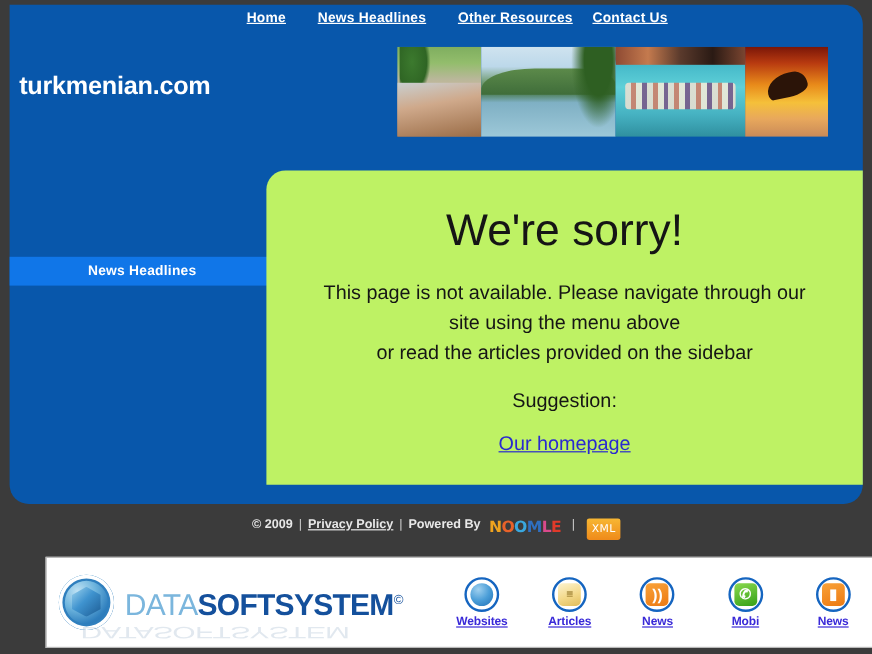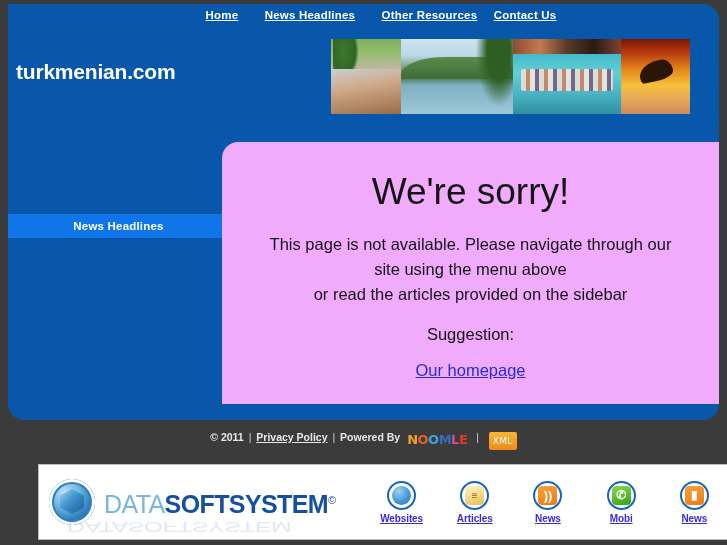--- a/index.html
+++ b/index.html
@@ -113,21 +113,21 @@
   .side-bar.s1 { top: 161px; }
   .side-bar.s2 { top: 210px; }
 
   
   .content-box {
     position: absolute;
     left: 214px;
     top: 138px;
     width: 497px;
     height: 262px;
-    background: #f0abfc;
+    background: #bef264;
     border-radius: 16px 0 0 0;
     text-align: center;
     color: #000000;
   }
   .content-inner { padding-top: 28px; }
   .sorry-title {
     font-size: 37px;
     line-height: 44px;
     font-weight: normal;
     margin: 0 0 18px 0;
@@ -318,21 +318,21 @@
         <div class="sorry-body">site using the menu above</div>
         <div class="sorry-body">or read the articles provided on the sidebar</div>
         <div class="sorry-gap"></div>
         <div class="suggestion-label">Suggestion:</div>
         <a href="#" class="homepage-link">Our homepage</a>
       </div>
     </div>
   </div>
 
   <div class="copyright">
-    <span>© 2011</span>
+    <span>© 2009</span>
     <span class="sep">|</span>
     <a href="#">Privacy Policy</a>
     <span class="sep">|</span>
     <span>Powered By</span>
     <span class="noomle"><span>N</span><span>O</span><span>O</span><span>M</span><span>L</span><span>E</span></span>
     <span class="sep">|</span>
     <span class="xml-badge">XML</span>
   </div>
 
   <div class="bottom-banner">

